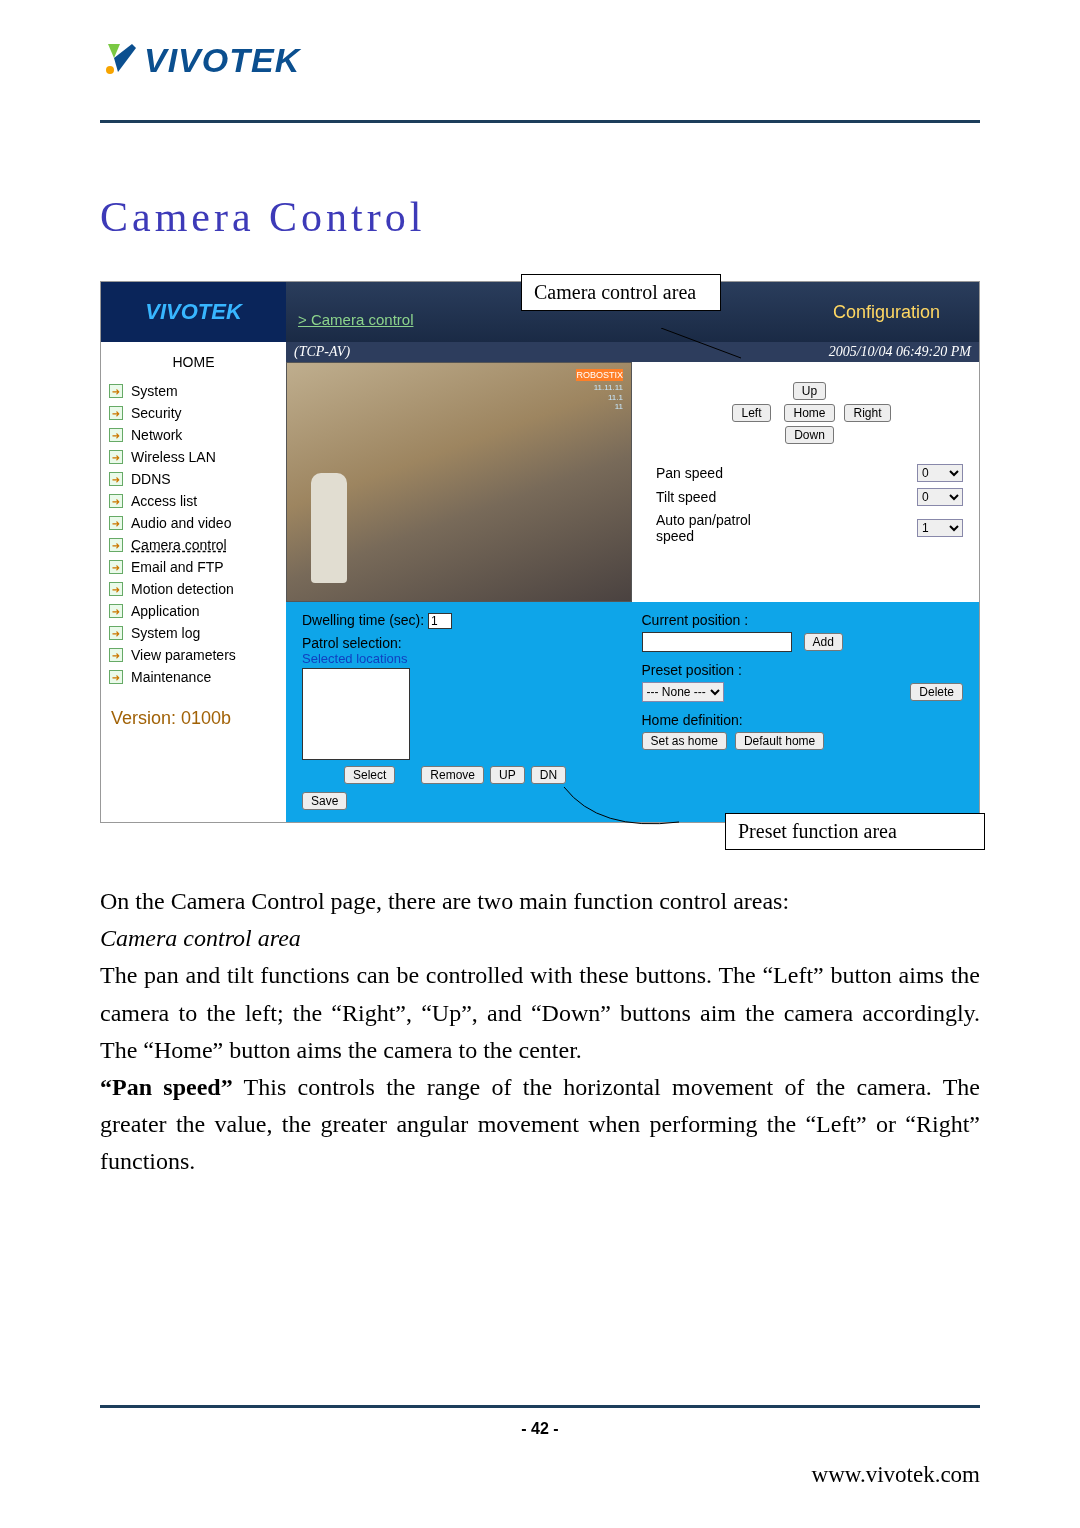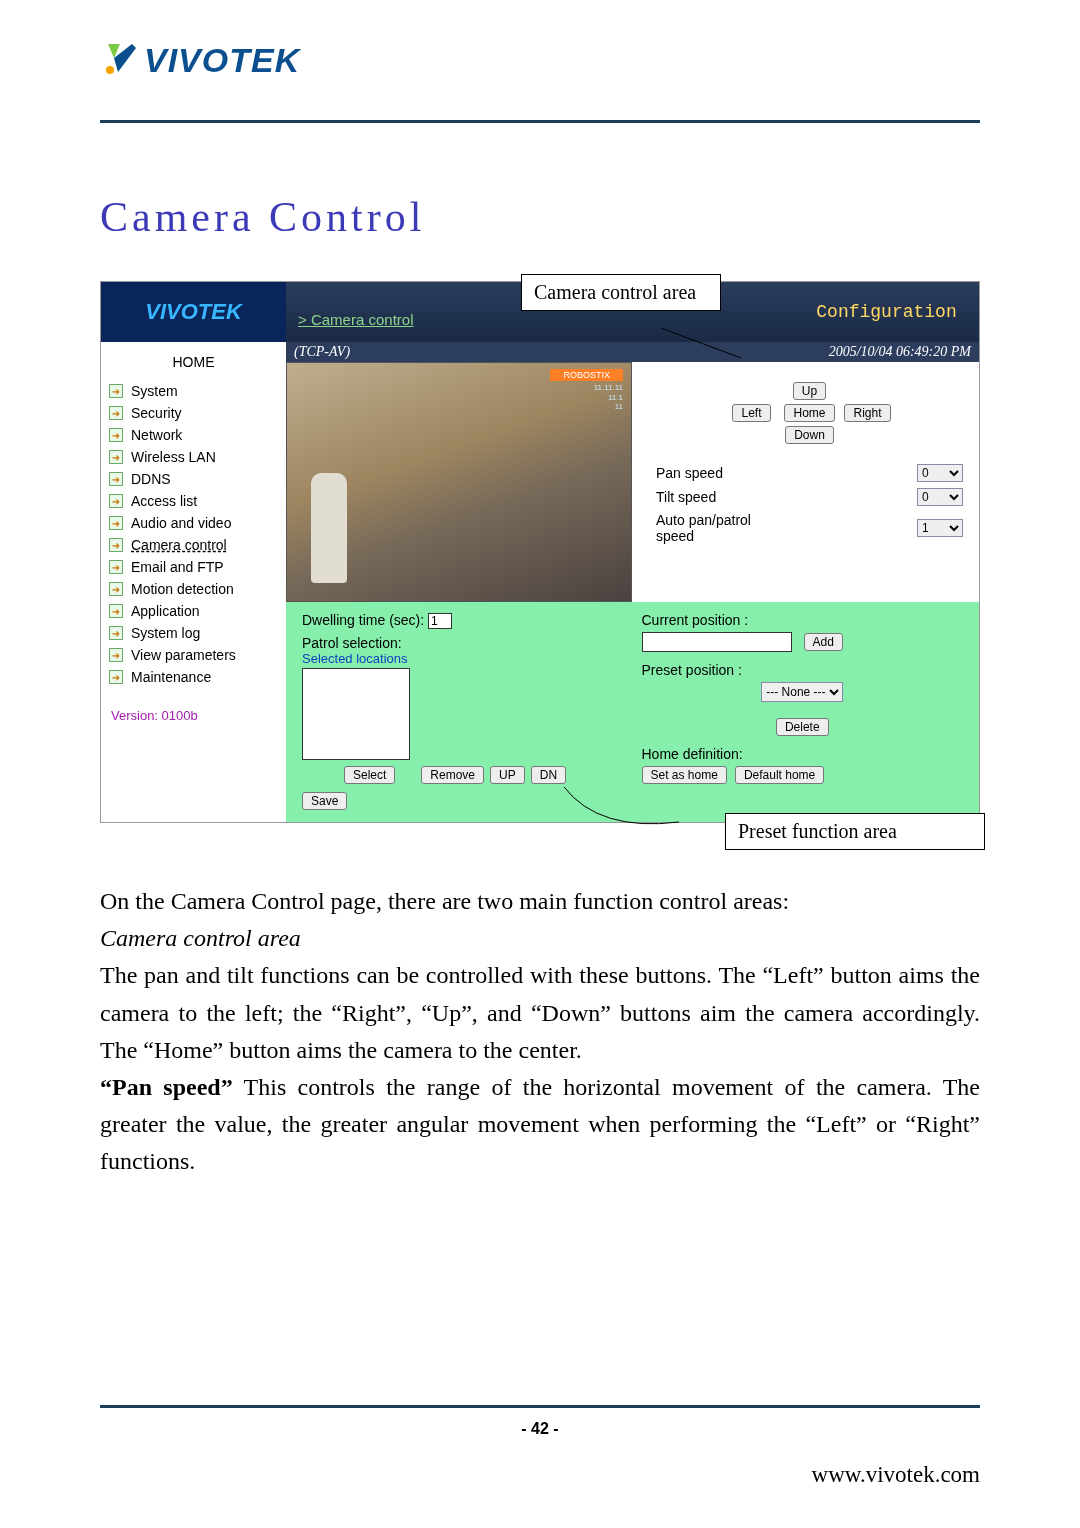--- a/index.html
+++ b/index.html
@@ -78,21 +78,20 @@
     color: #8cd38c;
     font-size: 15px;
     text-decoration: underline;
   }
   .shot-config {
     width: 185px;
     background: linear-gradient(#2a3d5c,#1a2a45);
     display: flex;
     align-items: center;
     justify-content: center;
-    font-family: Liberation Mono, monospace;
   }
   .shot-config a {
     color: #ffd863;
     font-size: 18px;
     text-decoration: none;
   }
   .shot-body {
     display: flex;
   }
   .shot-sidebar {
@@ -115,23 +114,23 @@
     width: 14px; height: 14px;
     border: 1px solid #6a6;
     background: #eafaea;
     margin-right: 8px;
     display:flex;align-items:center;justify-content:center;
     font-size: 10px;
     color: #c70;
   }
   .nav-item.active .label { text-decoration: underline dashed; }
   .version {
-    font-size: 13px;
+    font-size: 18px;
     padding: 20px 10px;
-    color: #a21caf;
+    color: #a16207;
   }
   .shot-main {
     flex: 1;
     background: #fff;
     position: relative;
   }
   .protocol-row {
     background: #2d3d5d;
     color: #fff;
     font-size: 14px;
@@ -148,21 +147,21 @@
   .cam-img {
     width: 346px;
     height: 240px;
     background: linear-gradient(160deg,#bfae8e 0%, #9d8560 40%, #786a59 60%, #4a4240 100%);
     position: relative;
     border:1px solid #555;
   }
   .cam-img .overlay-label {
     position:absolute; top:6px; right:8px;
     background:#ff7f27; color:#fff;
-    font-size:9px; padding:1px 13px;
+    font-size:9px; padding:1px 0;
   }
   .cam-img .lettering {
     position:absolute; top:20px; right:8px;
     color:#c8e9ff; font-size:8px; line-height:1.2; text-align:right;
   }
   .cam-img .statue {
     position:absolute; left:24px; bottom:18px;
     width:36px; height:110px;
     background:#e1ddd1; border-radius:10px 10px 4px 4px;
   }
@@ -193,21 +192,21 @@
     margin: 6px 0;
   }
   .speed-row select {
     width: 46px; font-size:12px; border:1px solid #88a;
   }
   
   .preset-area {
     padding: 10px 16px 12px 16px;
     font-size: 14px;
     position: relative;
-    background:#86efac;
+    background:#0ea5e9;
   }
   .fixed {
     display:flex;
     gap: 18px;
     align-items:flex-start;
   }
   .leftcol { flex: 1.1; }
   .rightcol { flex: 1.1; }
   .dwrow { margin-bottom: 6px; }
   input.tiny {
@@ -443,21 +442,21 @@
               <button class="mini save-btn">Save</button>
             </div>
 
             <div class="rightcol">
               <div>Current position :</div>
               <div style="display:flex;gap:12px;align-items:center;margin:4px 0 10px 0;">
                 <input class="posname" style="">
                 <button class="mini">Add</button>
               </div>
               <div>Preset position :</div>
-              <div style="display:flex;gap:8px;align-items:center;margin:4px 0 10px 0;flex-direction:column;">
+              <div style="display:flex;gap:8px;align-items:center;margin:4px 0 10px 0;">
                 <select class="presel">
                   <option>--- None ---</option>
                 </select>
                 <span style="flex:1;"></span>
                 <button class="mini">Delete</button>
               </div>
               <div>Home definition:</div>
               <div style="display:flex;gap:8px;align-items:center;margin-top:4px;">
                 <button class="mini">Set as home</button>
                 <button class="mini">Default home</button>

